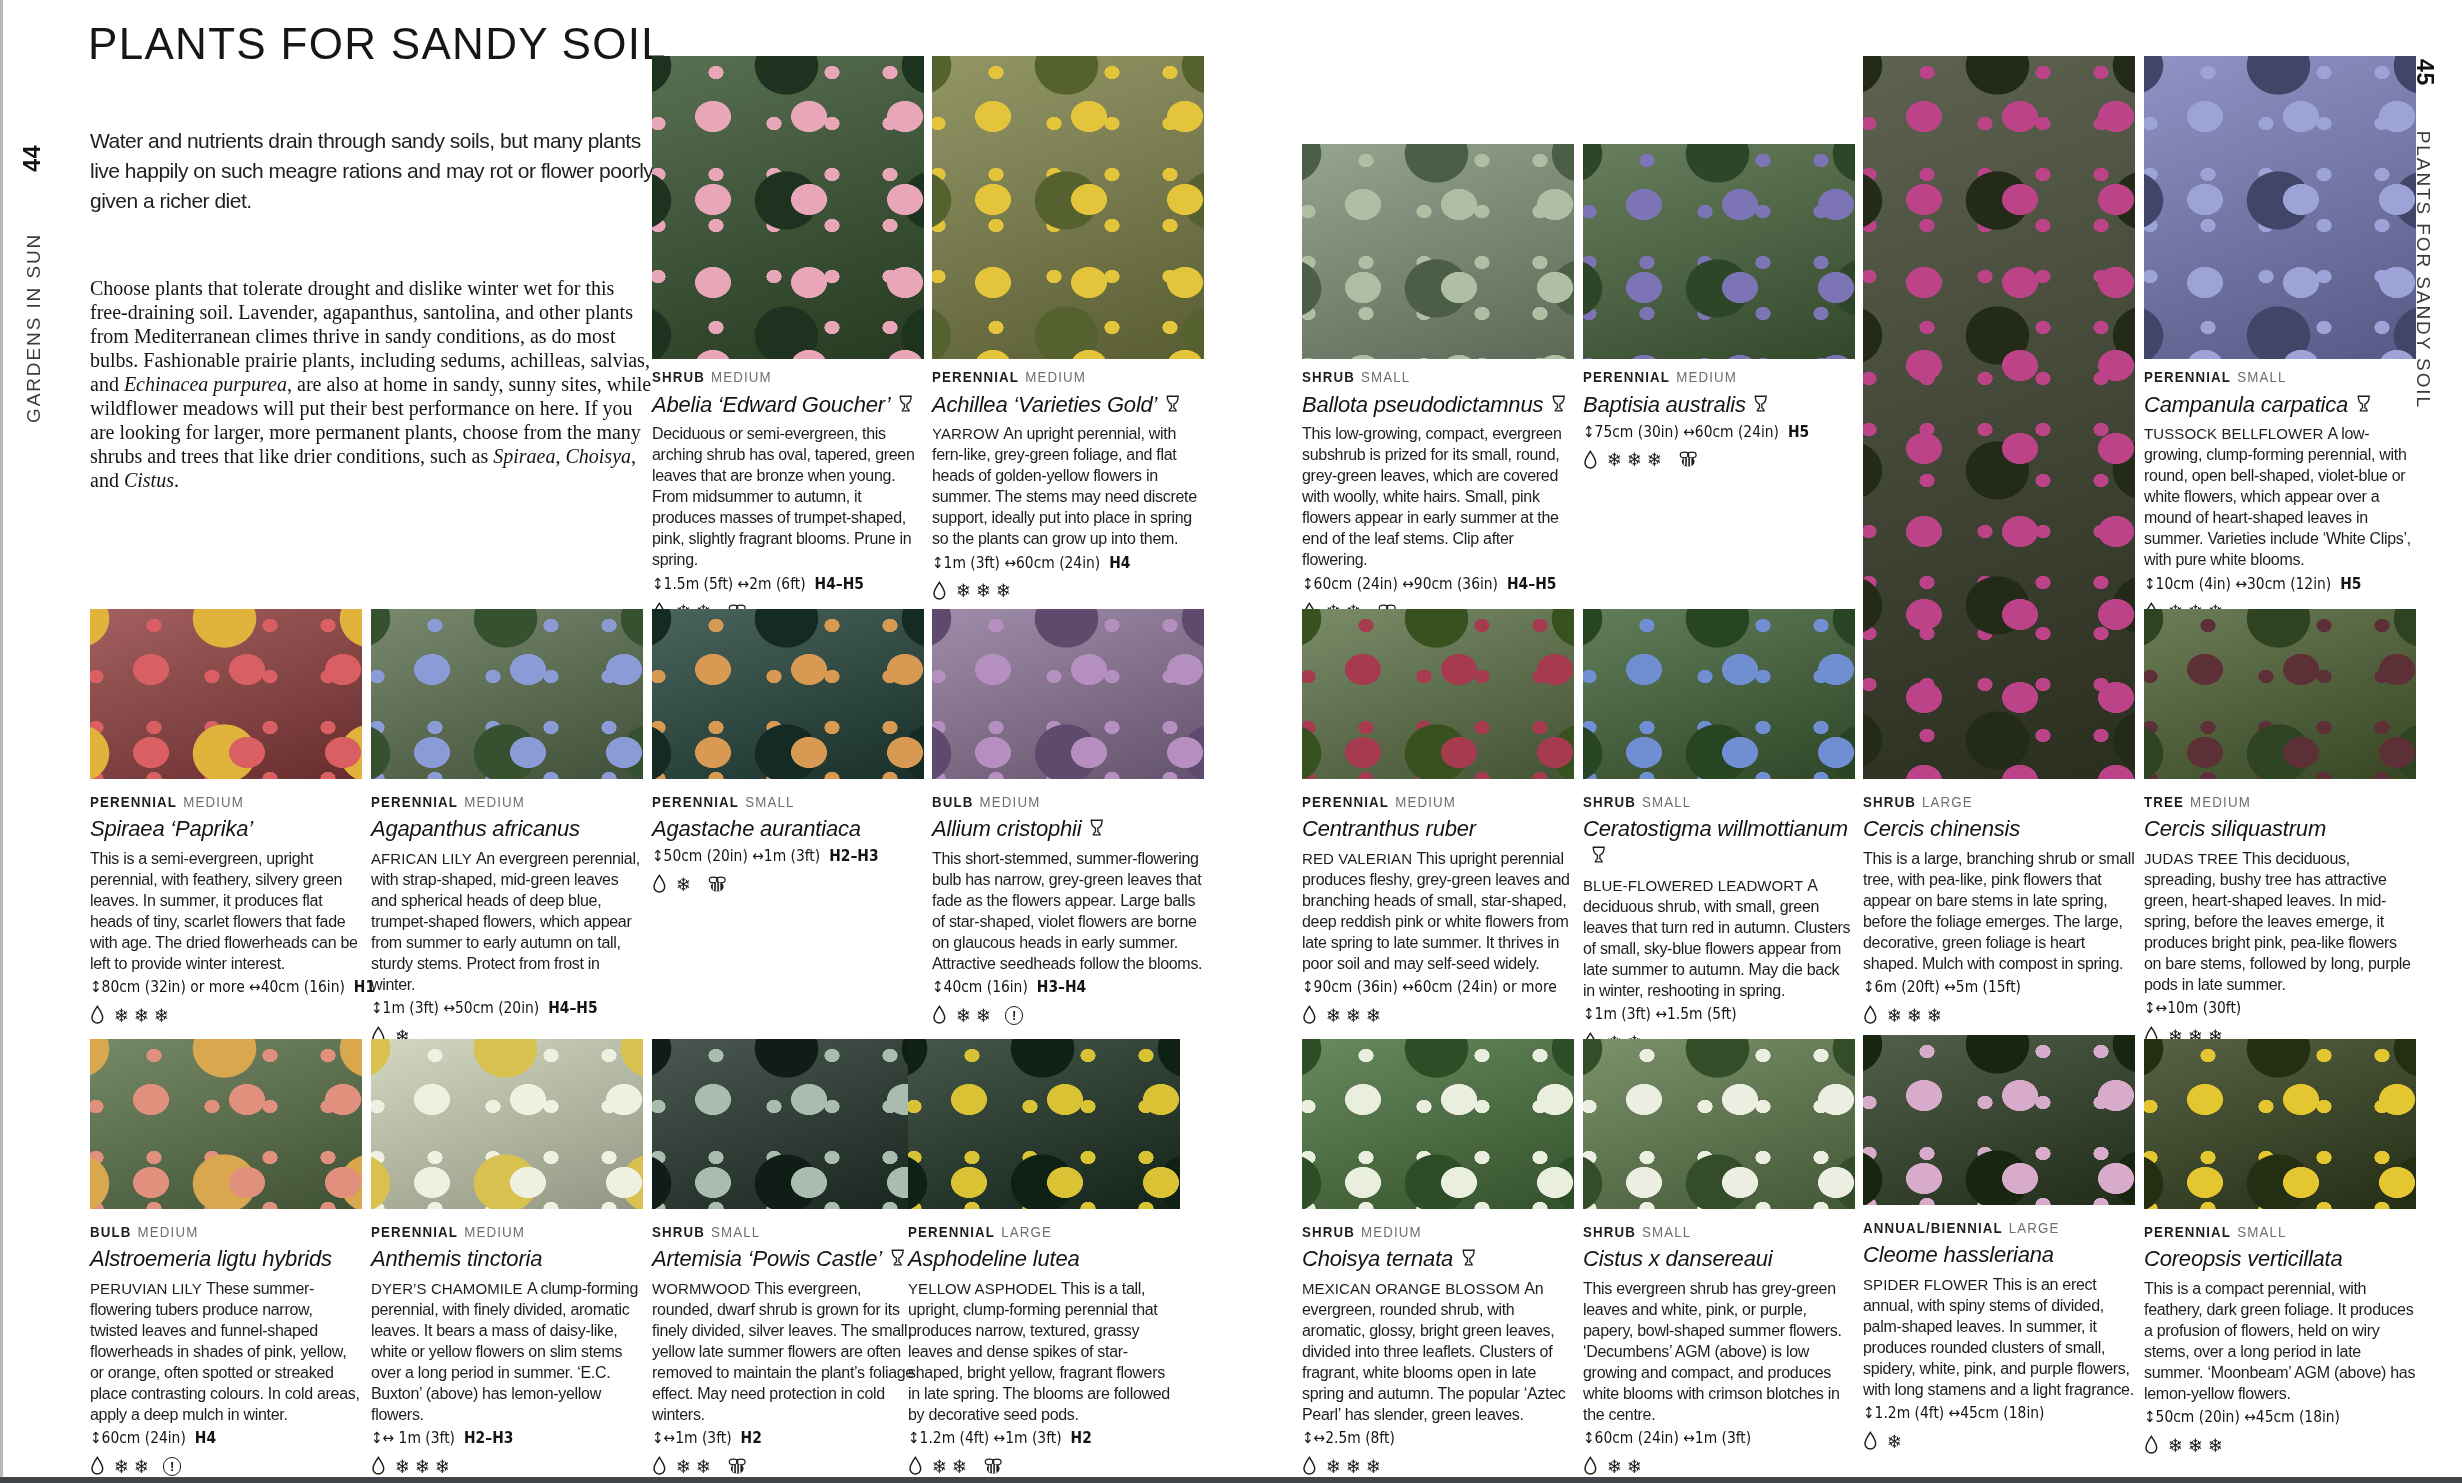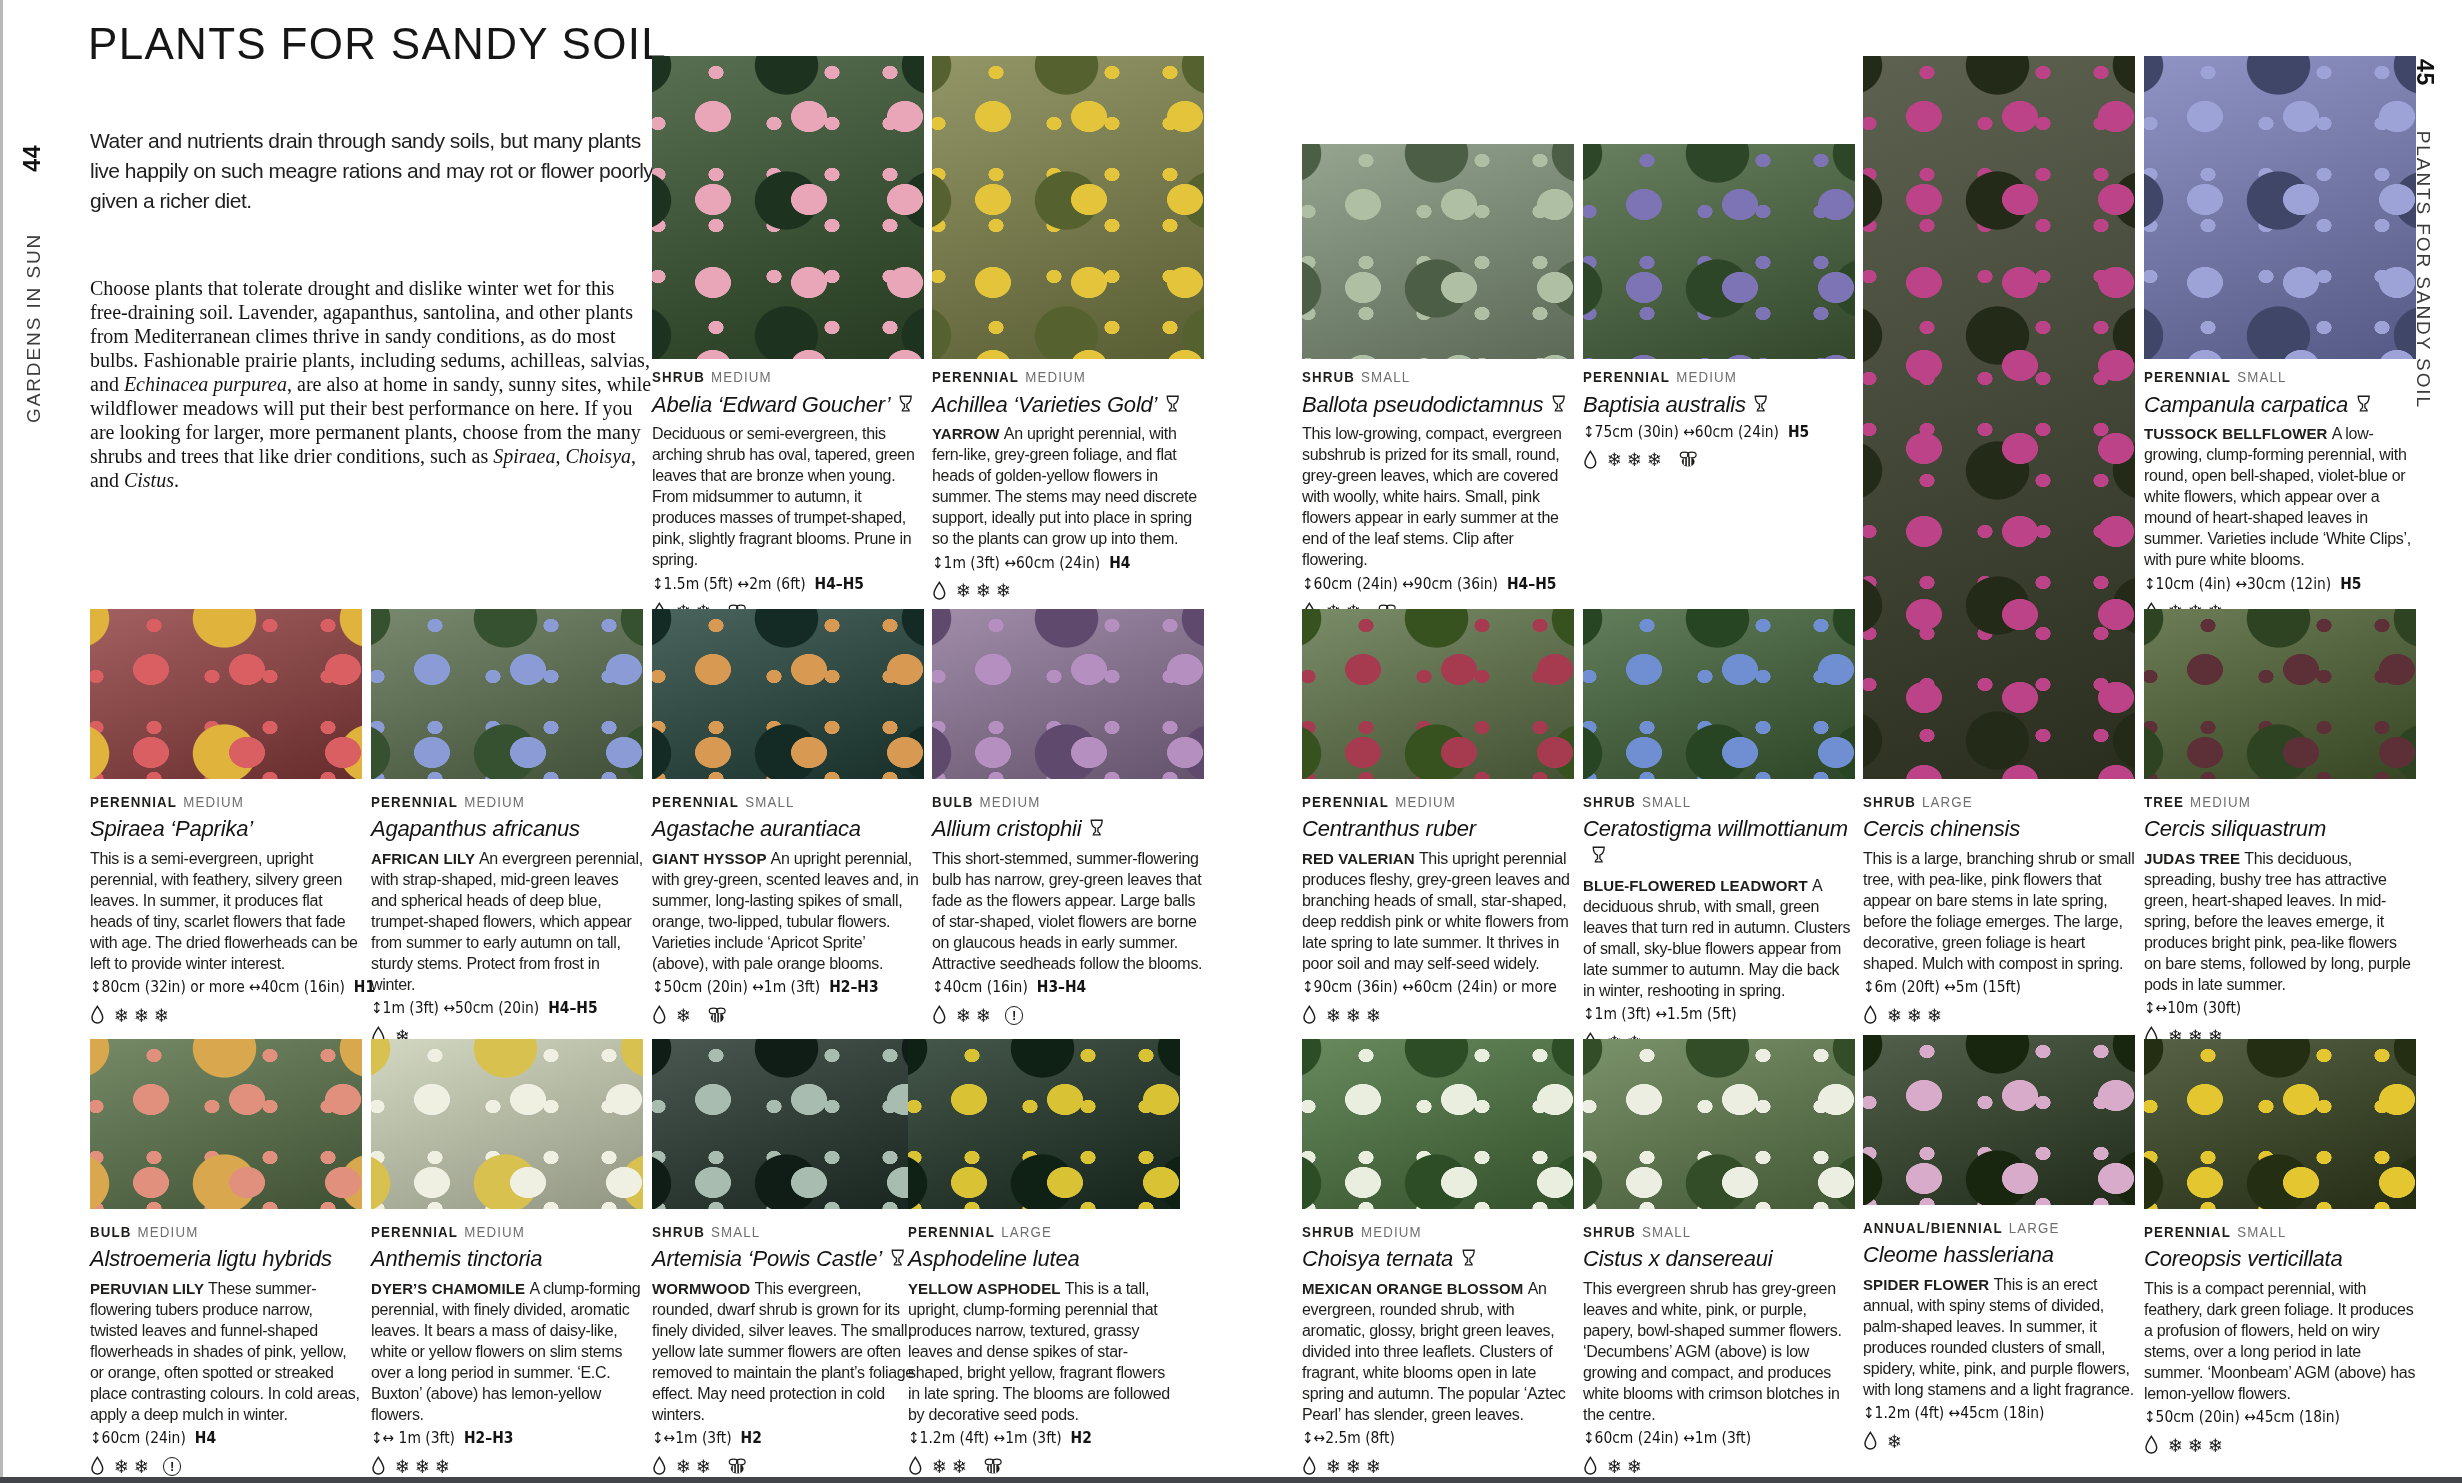--- a/index.html
+++ b/index.html
@@ -28,21 +28,21 @@
   .entry{position:absolute;width:272px;}
   .photo{width:100%;}
   .etxt{width:100%;}
   .cat{font-size:14px;font-weight:700;letter-spacing:1.2px;margin-top:1.3px;
        transform:scaleX(.95);transform-origin:left;white-space:nowrap;}
   .cat .cat-size{font-weight:400;color:#6e6e6e;margin-left:6.4px;}
   .pname{font-style:italic;font-size:22px;line-height:27px;letter-spacing:-0.2px;
          margin-top:5.8px;font-weight:400;color:#141414;}
   .agm{margin-left:7.7px;transform:translateY(1.9px);}
   .desc{margin:5.1px 0 0 0;font-size:16px;line-height:21px;letter-spacing:-0.3px;color:#1d1d1b;}
-  .desc .cn{font-weight:700;letter-spacing:0.1px;font-size:15px;margin-top:25px;}
+  .desc .cn{font-weight:400;letter-spacing:0.1px;font-size:15px;margin-top:25px;}
   .dims{margin-top:4.5px;font-family:"DejaVu Sans",sans-serif;font-size:15.4px;white-space:nowrap;
         transform:scaleX(.9);transform-origin:left;color:#141414;}
   .dims .hardiness{font-weight:700;margin-left:5.1px;}
   .syms{margin-top:7.7px;display:flex;align-items:center;gap:9px;height:23px;}
   .flakes{font-family:"DejaVu Sans",sans-serif;font-size:18.6px;letter-spacing:4.5px;color:#222;line-height:19px;}
   .toxic{width:18.6px;height:18.6px;border:1.6px solid #1d1d1b;border-radius:50%;display:flex;
          align-items:center;justify-content:center;font-weight:700;font-size:13px;box-sizing:border-box;}
   .sym{flex:0 0 auto;}
 </style>
 </head>
@@ -271,23 +271,20 @@
 
   <div class="entry" style="left: 652px; top: 609px;">
     <div class="photo" style="height: 170px; background-color: rgb(34, 66, 58); background-image: radial-gradient(rgb(216, 154, 82) 26%, rgba(0, 0, 0, 0) 27%), radial-gradient(rgb(20, 42, 36) 30%, rgba(0, 0, 0, 0) 31%), radial-gradient(rgb(216, 154, 82) 18%, rgba(0, 0, 0, 0) 19%), linear-gradient(160deg, rgba(255, 255, 255, 0.18), rgba(0, 0, 0, 0.28)); background-size: 96px 83px, 147px 135px, 58px 51px, 100% 100%; background-position: 13px 19px, 61px 77px, 35px 42px, 0px 0px;"></div>
     <div class="etxt" style="margin-top: 14.7px;">
       <div class="cat">
         <span class="cat-type">PERENNIAL</span><span class="cat-size">SMALL</span>
       </div>
       <div class="pname">
         <span class="pname-text">Agastache aurantiaca</span>
       </div>
-      <p class="desc">
-        <span class="cn">GIANT HYSSOP </span><span class="desc-text">An upright perennial, with grey-green, scented leaves and, in summer, long-lasting spikes of small, orange, two-lipped, tubular flowers. Varieties include ‘Apricot Sprite’ (above), with pale orange blooms.</span>
-      </p>
       <div class="dims">
         <span class="dims-text">↕50cm (20in)  ↔1m (3ft) </span><span class="hardiness">H2–H3</span>
       </div>
       <div class="syms">
         <svg class="sym drop" viewBox="0 0 22 30" width="14.7" height="20">
               <path d="M11 2 C11 2 3 13.5 3 19 a8 8 0 0 0 16 0 C19 13.5 11 2 11 2 Z" fill="none" stroke="#1d1d1b" stroke-width="2.2"></path>
             </svg>
         <span class="flakes">❄</span>
         <svg class="sym bee" viewBox="0 0 40 30" width="24.4" height="18.6">
           <ellipse cx="14" cy="8" rx="7" ry="4.6" fill="none" stroke="#1d1d1b" stroke-width="2"></ellipse>

